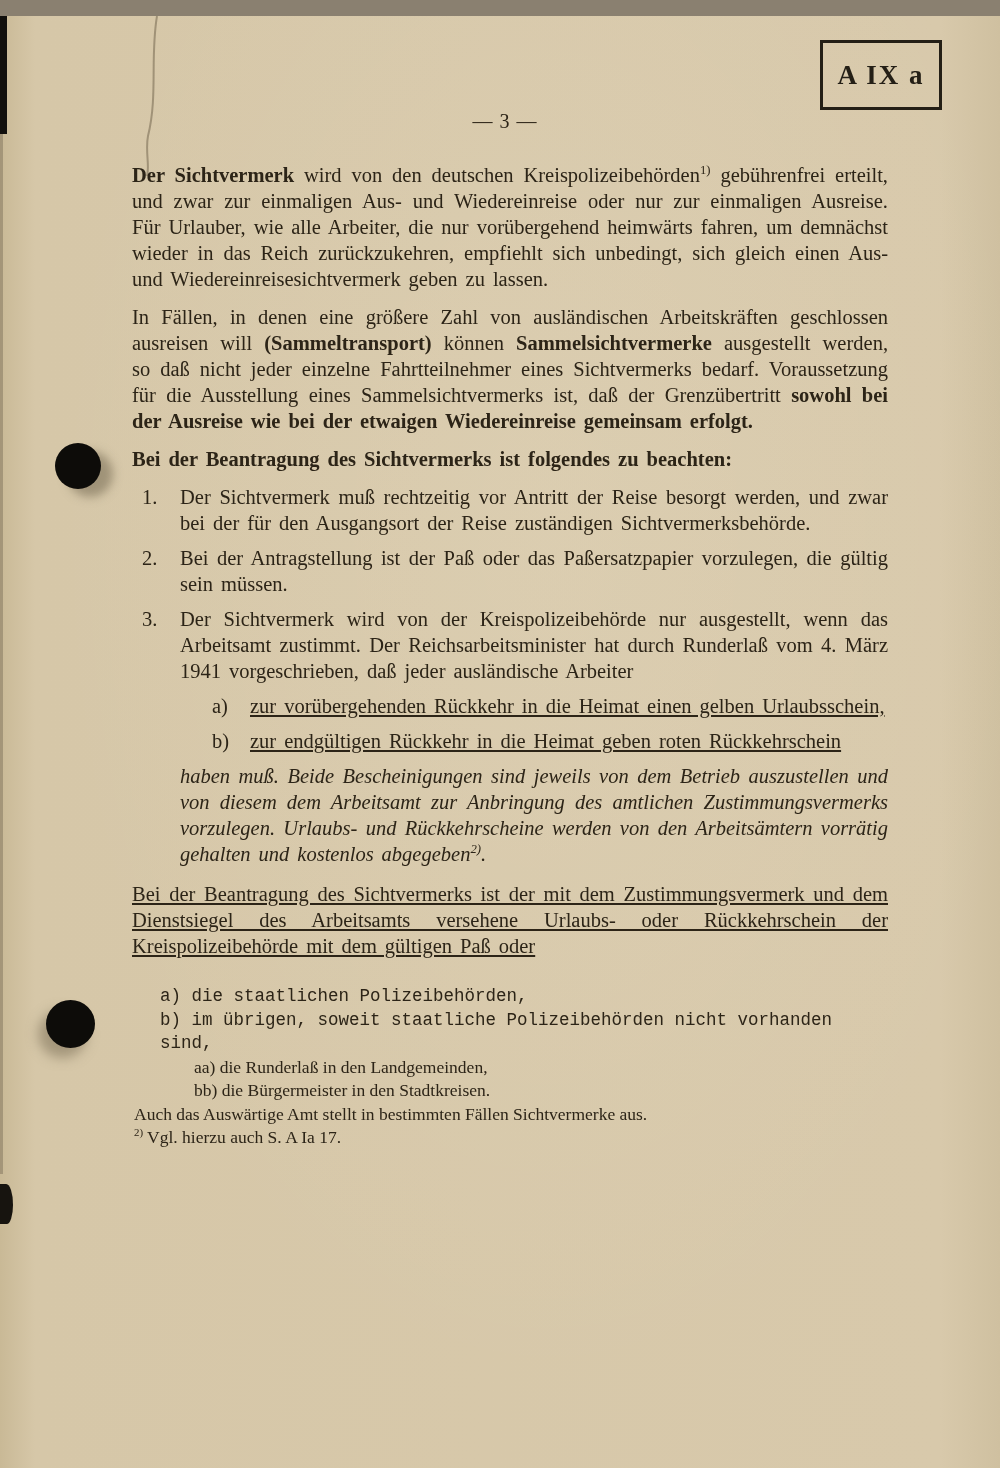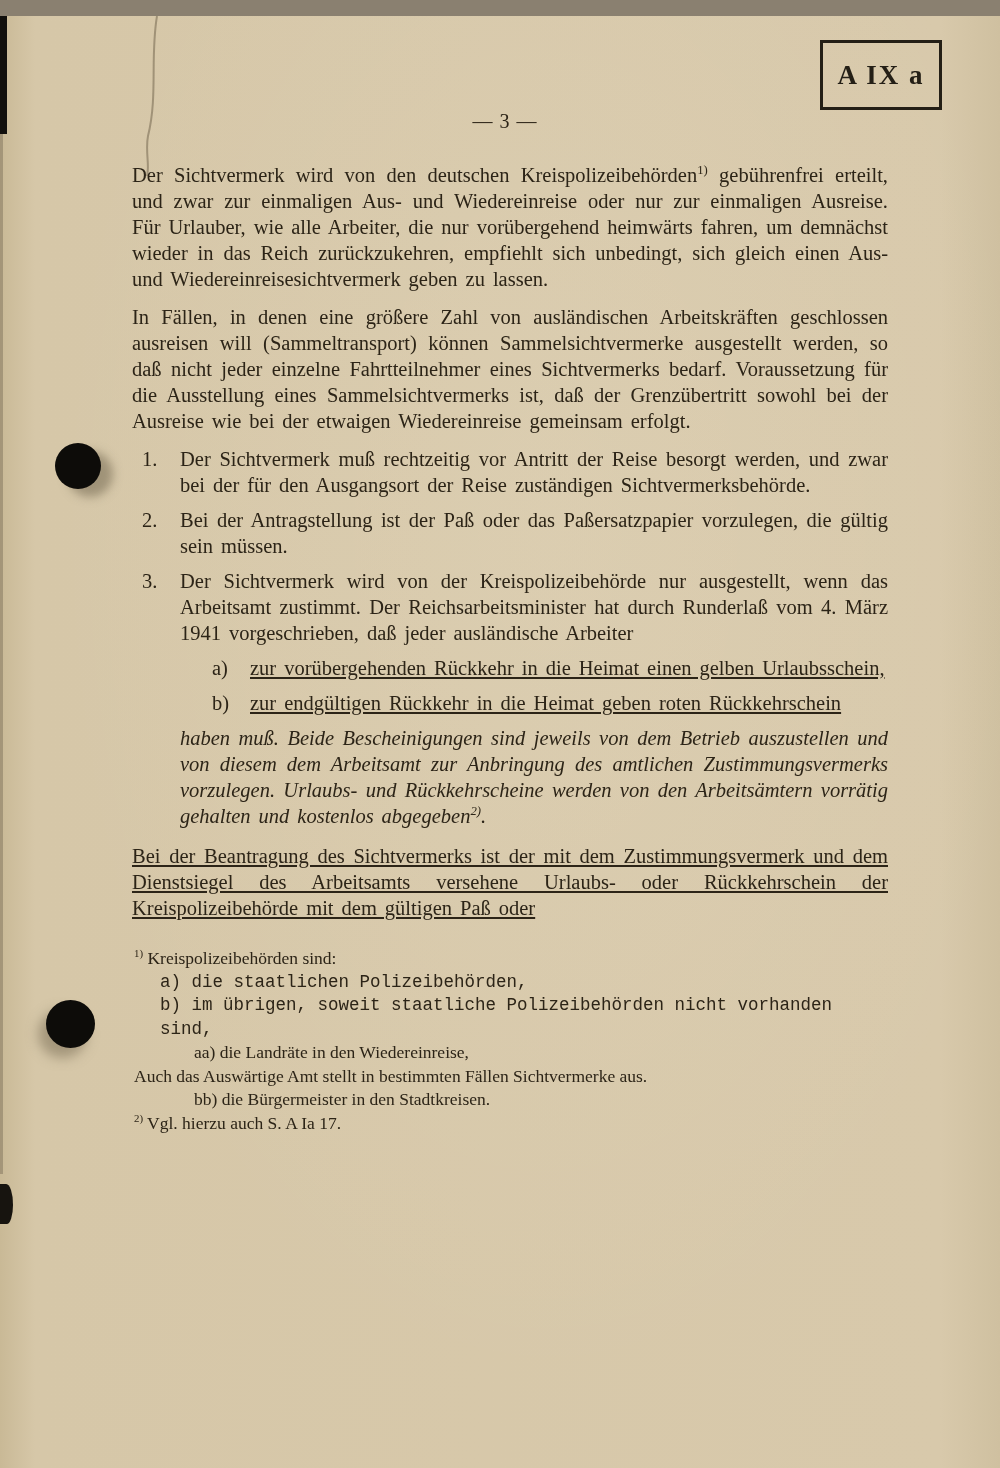--- a/index.html
+++ b/index.html
@@ -26,21 +26,21 @@
   .corner-box{
     position:absolute;left:820px;top:24px;width:116px;height:64px;
     border:3px solid #241f16;display:flex;align-items:center;justify-content:center;
     font-weight:bold;font-size:27px;letter-spacing:2px;color:#241f16;
   }
   .page-number{position:absolute;top:94px;left:0;width:1010px;text-align:center;font-size:20px;letter-spacing:1px;}
   
   .body{position:absolute;left:132px;top:146px;width:756px;font-size:20.5px;line-height:26px;}
   .para{margin:0 0 12px 0;text-align:justify;word-spacing:0.14em;}
   .heading{margin:2px 0 12px 0;}
-  .b{font-weight:normal;}
+  .b{font-weight:bold;}
   .sup{vertical-align:super;font-size:0.62em;line-height:0;}
   .li{display:flex;padding-left:10px;margin:0 0 9px 0;}
   .li .marker{flex:none;width:38px;}
   .li .li-text{flex:1;text-align:justify;word-spacing:0.14em;}
   .subli{display:flex;padding-left:80px;margin:0 0 9px 0;}
   .subli .marker{flex:none;width:38px;}
   .subli .li-text{flex:1;text-align:justify;word-spacing:0.14em;text-decoration:underline;}
   .cont{padding-left:48px;text-align:justify;word-spacing:0.14em;margin:0 0 12px 0;font-style:italic;}
   .p4{margin-top:14px;text-decoration:underline;}
   
@@ -71,20 +71,21 @@
   </div>
 
   <div class="page-number">— 3 —</div>
 
   <div class="body">
 
     <p class="para"><span class="b">Der Sichtvermerk</span><span> wird von den deutschen Kreispolizeibehörden</span><span class="sup">1)</span><span> gebührenfrei erteilt, und zwar zur einmaligen Aus- und Wiedereinreise oder nur zur einmaligen Ausreise. Für Urlauber, wie alle Arbeiter, die nur vorübergehend heimwärts fahren, um demnächst wieder in das Reich zurückzukehren, empfiehlt sich unbedingt, sich gleich einen Aus- und Wiedereinreisesichtvermerk geben zu lassen.</span></p>
 
     <p class="para"><span>In Fällen, in denen eine größere Zahl von ausländischen Arbeitskräften geschlossen ausreisen will </span><span class="b">(Sammeltransport)</span><span> können </span><span class="b">Sammelsichtvermerke</span><span> ausgestellt werden, so daß nicht jeder einzelne Fahrtteilnehmer eines Sichtvermerks bedarf. Voraussetzung für die Ausstellung eines Sammelsichtvermerks ist, daß der Grenzübertritt </span><span class="b">sowohl bei der Ausreise wie bei der etwaigen Wiedereinreise gemeinsam erfolgt.</span></p>
 
+    <p class="para heading"><span class="b">Bei der Beantragung des Sichtvermerks ist folgendes zu beachten:</span></p>
 
     <div class="li">
       <span class="marker">1.</span>
       <div class="li-text"><span>Der Sichtvermerk muß rechtzeitig vor Antritt der Reise besorgt werden, und zwar bei der für den Ausgangsort der Reise zuständigen Sichtvermerksbehörde.</span></div>
     </div>
 
     <div class="li">
       <span class="marker">2.</span>
       <div class="li-text"><span>Bei der Antragstellung ist der Paß oder das Paßersatzpapier vorzulegen, die gültig sein müssen.</span></div>
     </div>
@@ -102,23 +103,22 @@
     <div class="subli">
       <span class="marker">b)</span>
       <div class="li-text"><span>zur endgültigen Rückkehr in die Heimat geben roten Rückkehrschein</span></div>
     </div>
 
     <div class="cont"><span>haben muß. Beide Bescheinigungen sind jeweils von dem Betrieb auszustellen und von diesem dem Arbeitsamt zur Anbringung des amtlichen Zustimmungsvermerks vorzulegen. Urlaubs- und Rückkehrscheine werden von den Arbeitsämtern vorrätig gehalten und kostenlos abgegeben</span><span class="sup">2)</span><span>.</span></div>
 
     <p class="para p4"><span>Bei der Beantragung des Sichtvermerks ist der mit dem Zustimmungsvermerk und dem Dienstsiegel des Arbeitsamts versehene Urlaubs- oder Rückkehrschein der Kreispolizeibehörde mit dem gültigen Paß oder</span></p>
 
     <div class="footnotes">
-      <div class="fn ind0"><span class="sup">1)</span><span> Kreispolizeibehörden sind:</span></div>
       <div class="fn ind1"><span>a) die staatlichen Polizeibehörden,</span></div>
       <div class="fn ind1"><span>b) im übrigen, soweit staatliche Polizeibehörden nicht vorhanden sind,</span></div>
-      <div class="fn ind2"><span>aa) die Landräte in den Wiedereinreise,</span></div>
+      <div class="fn ind2"><span>aa) die Runderlaß in den Landgemeinden,</span></div>
+      <div class="fn ind2"><span>bb) die Bürgermeister in den Stadtkreisen.</span></div>
       <div class="fn ind0"><span>Auch das Auswärtige Amt stellt in bestimmten Fällen Sichtvermerke aus.</span></div>
-      <div class="fn ind2"><span>bb) die Bürgermeister in den Stadtkreisen.</span></div>
       <div class="fn ind0"><span class="sup">2)</span><span> Vgl. hierzu auch S. A Ia 17.</span></div>
     </div>
 
   </div>
 </div>
 
 </body></html>

